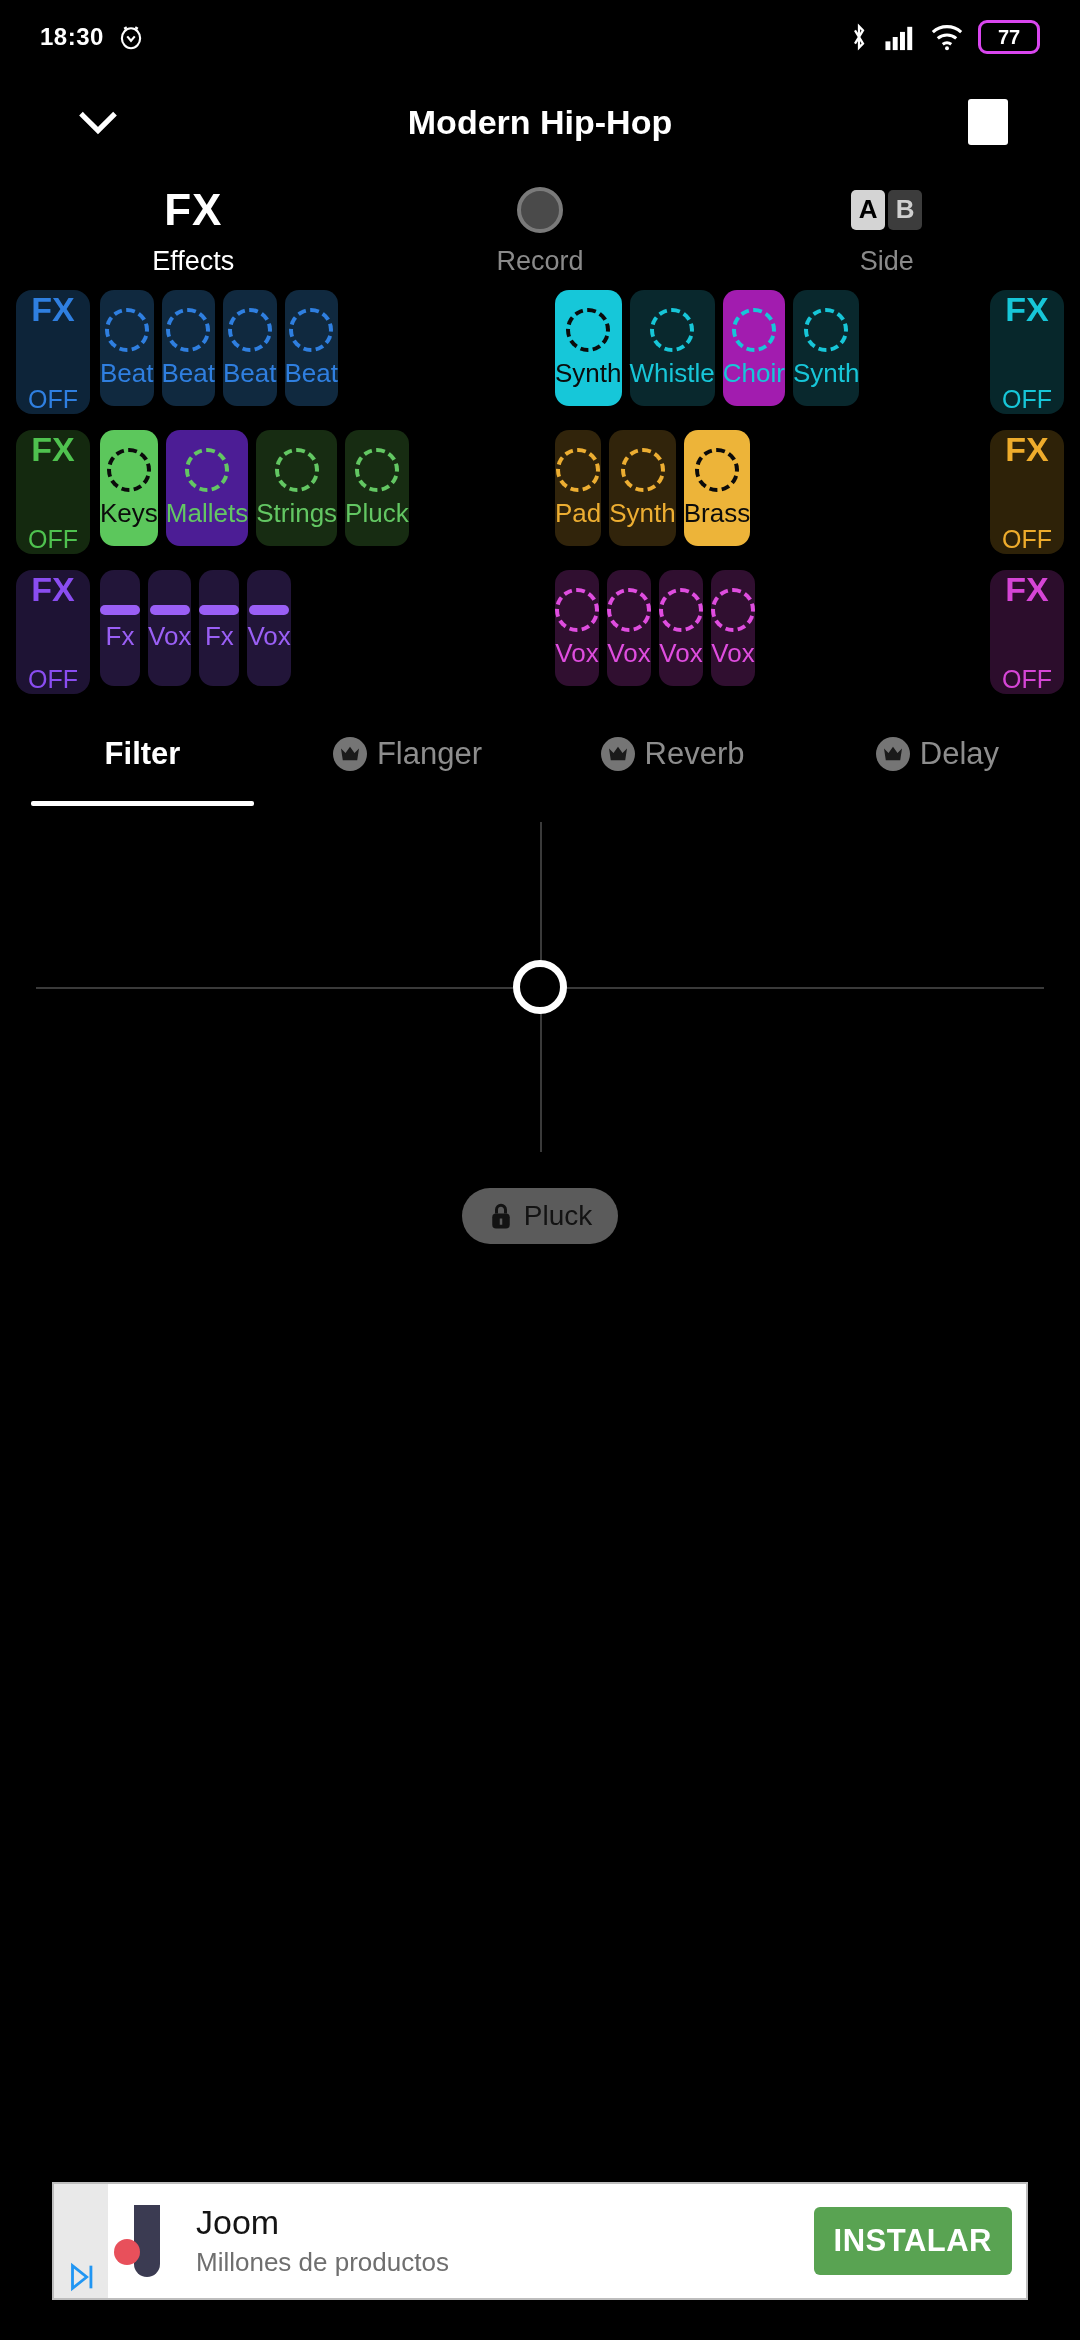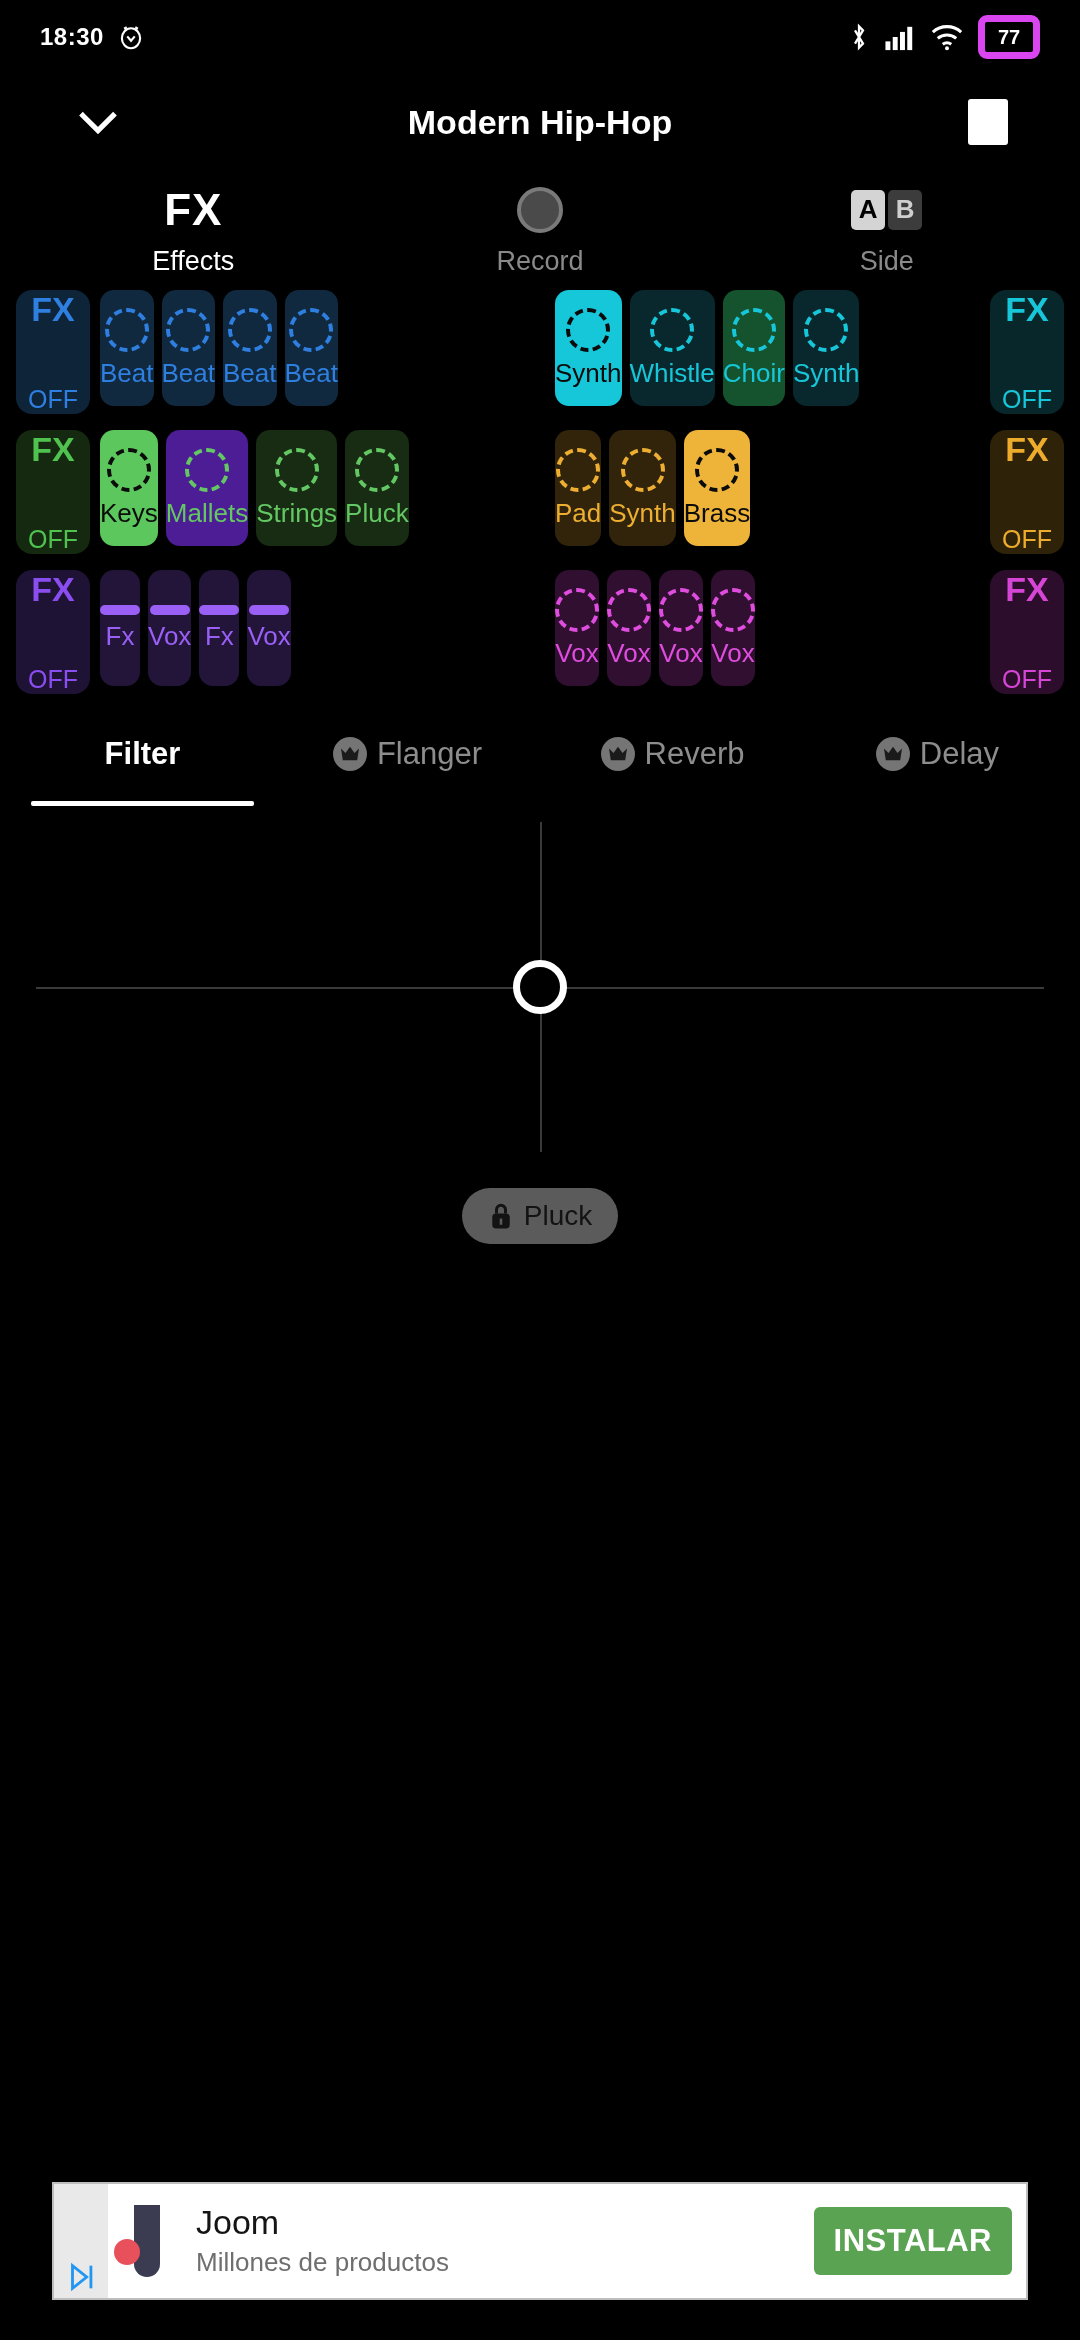--- a/index.html
+++ b/index.html
@@ -15,22 +15,22 @@
   .statusbar {
     height: 74px; width: 100%;
     display: flex; align-items: center;
     padding: 0 40px;
     color: #fff;
   }
   .sb-left { display: flex; align-items: center; gap: 12px; }
   .sb-time { font-size: 24px; font-weight: 600; letter-spacing: .5px; }
   .sb-right { margin-left: auto; display: flex; align-items: center; gap: 14px; }
   .battery {
-    border: 7px solid #d946ef; border-radius: 9px;
-    width: 62px; height: 44px;
+    border: 3px solid #d946ef; border-radius: 9px;
+    width: 62px; height: 34px;
     display: flex; align-items: center; justify-content: center;
     font-size: 20px; font-weight: 700; color: #fff;
   }
 
   
   .appbar {
     height: 96px; width: 100%;
     display: flex; align-items: center;
     padding: 0 72px; position: relative;
   }
@@ -269,21 +269,21 @@
         <div class="pad act" style="background: rgb(22, 199, 217); color: rgb(11, 11, 11);">
           <div class="dashring"></div>
           <span class="lbl">Synth</span>
         </div>
         <div class="pad" style="background: rgb(9, 40, 45); color: rgb(23, 198, 216);">
           <div class="dashring"></div>
           <span class="lbl">Whistle</span>
         </div>
       </div>
       <div class="padrow">
-        <div class="pad" style="background: #14532d; color: rgb(23, 198, 216);">
+        <div class="pad" style="background: #a21caf; color: rgb(23, 198, 216);">
           <div class="dashring"></div>
           <span class="lbl">Choir</span>
         </div>
         <div class="pad" style="background: rgb(9, 40, 45); color: rgb(23, 198, 216);">
           <div class="dashring"></div>
           <span class="lbl">Synth</span>
         </div>
       </div>
     </div>
     <div class="fxcol" style="background: rgb(7, 39, 43); color: rgb(23, 198, 216);">

